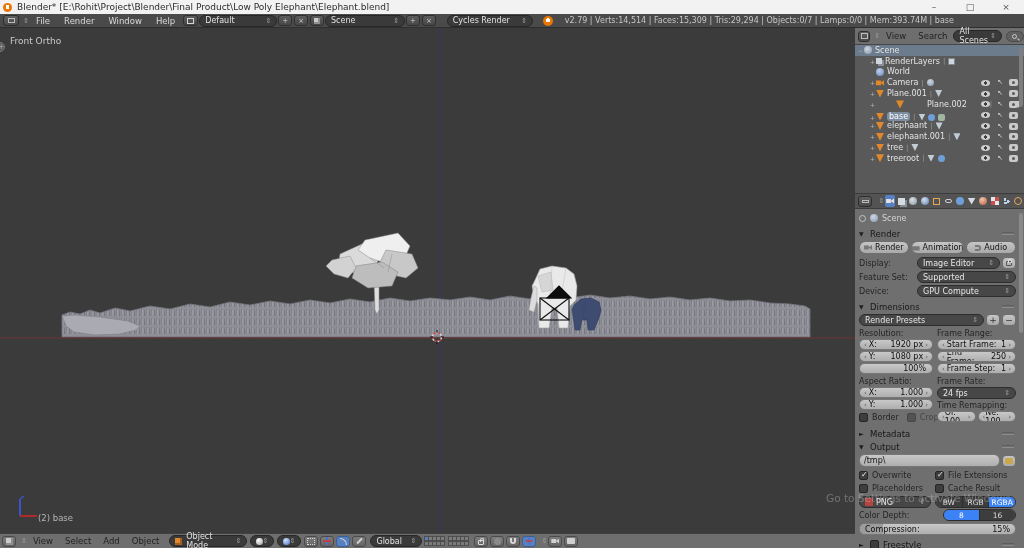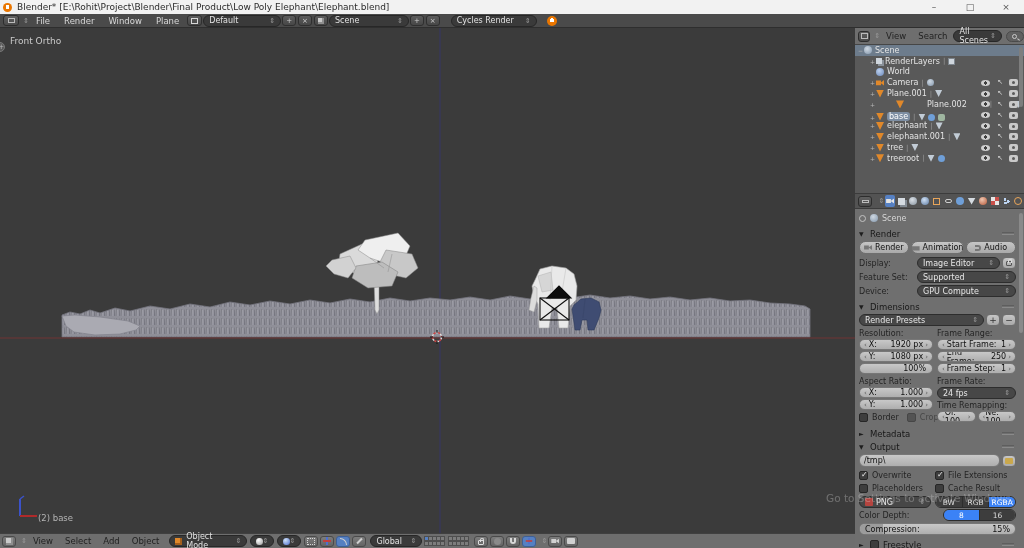--- a/index.html
+++ b/index.html
@@ -152,21 +152,21 @@
   </div>
 
   <div class="topbar">
     <span class="editor-ico">
         <i></i>
       </span>
     <span class="updn">⇕</span>
     <span class="tb-menu">File</span>
     <span class="tb-menu">Render</span>
     <span class="tb-menu">Window</span>
-    <span class="tb-menu">Plane</span>
+    <span class="tb-menu">Help</span>
     <span class="mini-btn">
         <span class="dotbox-glyph" style="border-style:solid;width:7px;height:6px;"></span>
       </span>
     <div class="dd-dark" style="width:78px;">
       <span>Default</span>
       <span class="updn" style="margin-left:auto;">⇕</span>
     </div>
     <span class="mini-btn">+</span>
     <span class="mini-btn">×</span>
     <span class="mini-btn">
@@ -176,20 +176,21 @@
       <span>Scene</span>
       <span class="updn" style="margin-left:auto;">⇕</span>
     </div>
     <span class="mini-btn">+</span>
     <span class="mini-btn">×</span>
     <div class="dd-dark" style="width:86px; margin-left:10px;">
       <span>Cycles Render</span>
       <span class="updn" style="margin-left:auto;">⇕</span>
     </div>
     <span class="blender-logo-sm"></span>
+    <span class="stats">v2.79 | Verts:14,514 | Faces:15,309 | Tris:29,294 | Objects:0/7 | Lamps:0/0 | Mem:393.74M | base</span>
   </div>
 
   <div class="viewport">
     <svg width="855" height="505" viewBox="0 0 855 505">
       <defs>
         <pattern id="grassTex" width="5" height="9" patternUnits="userSpaceOnUse">
           <rect width="5" height="9" fill="#8f8f98"></rect>
           <line x1="1" y1="9" x2="1.6" y2="2" stroke="#787881" stroke-width="0.7"></line>
           <line x1="3" y1="9" x2="2.6" y2="3" stroke="#a4a4ad" stroke-width="0.7"></line>
           <line x1="4.4" y1="9" x2="4.8" y2="2.5" stroke="#6b6b75" stroke-width="0.7"></line>

